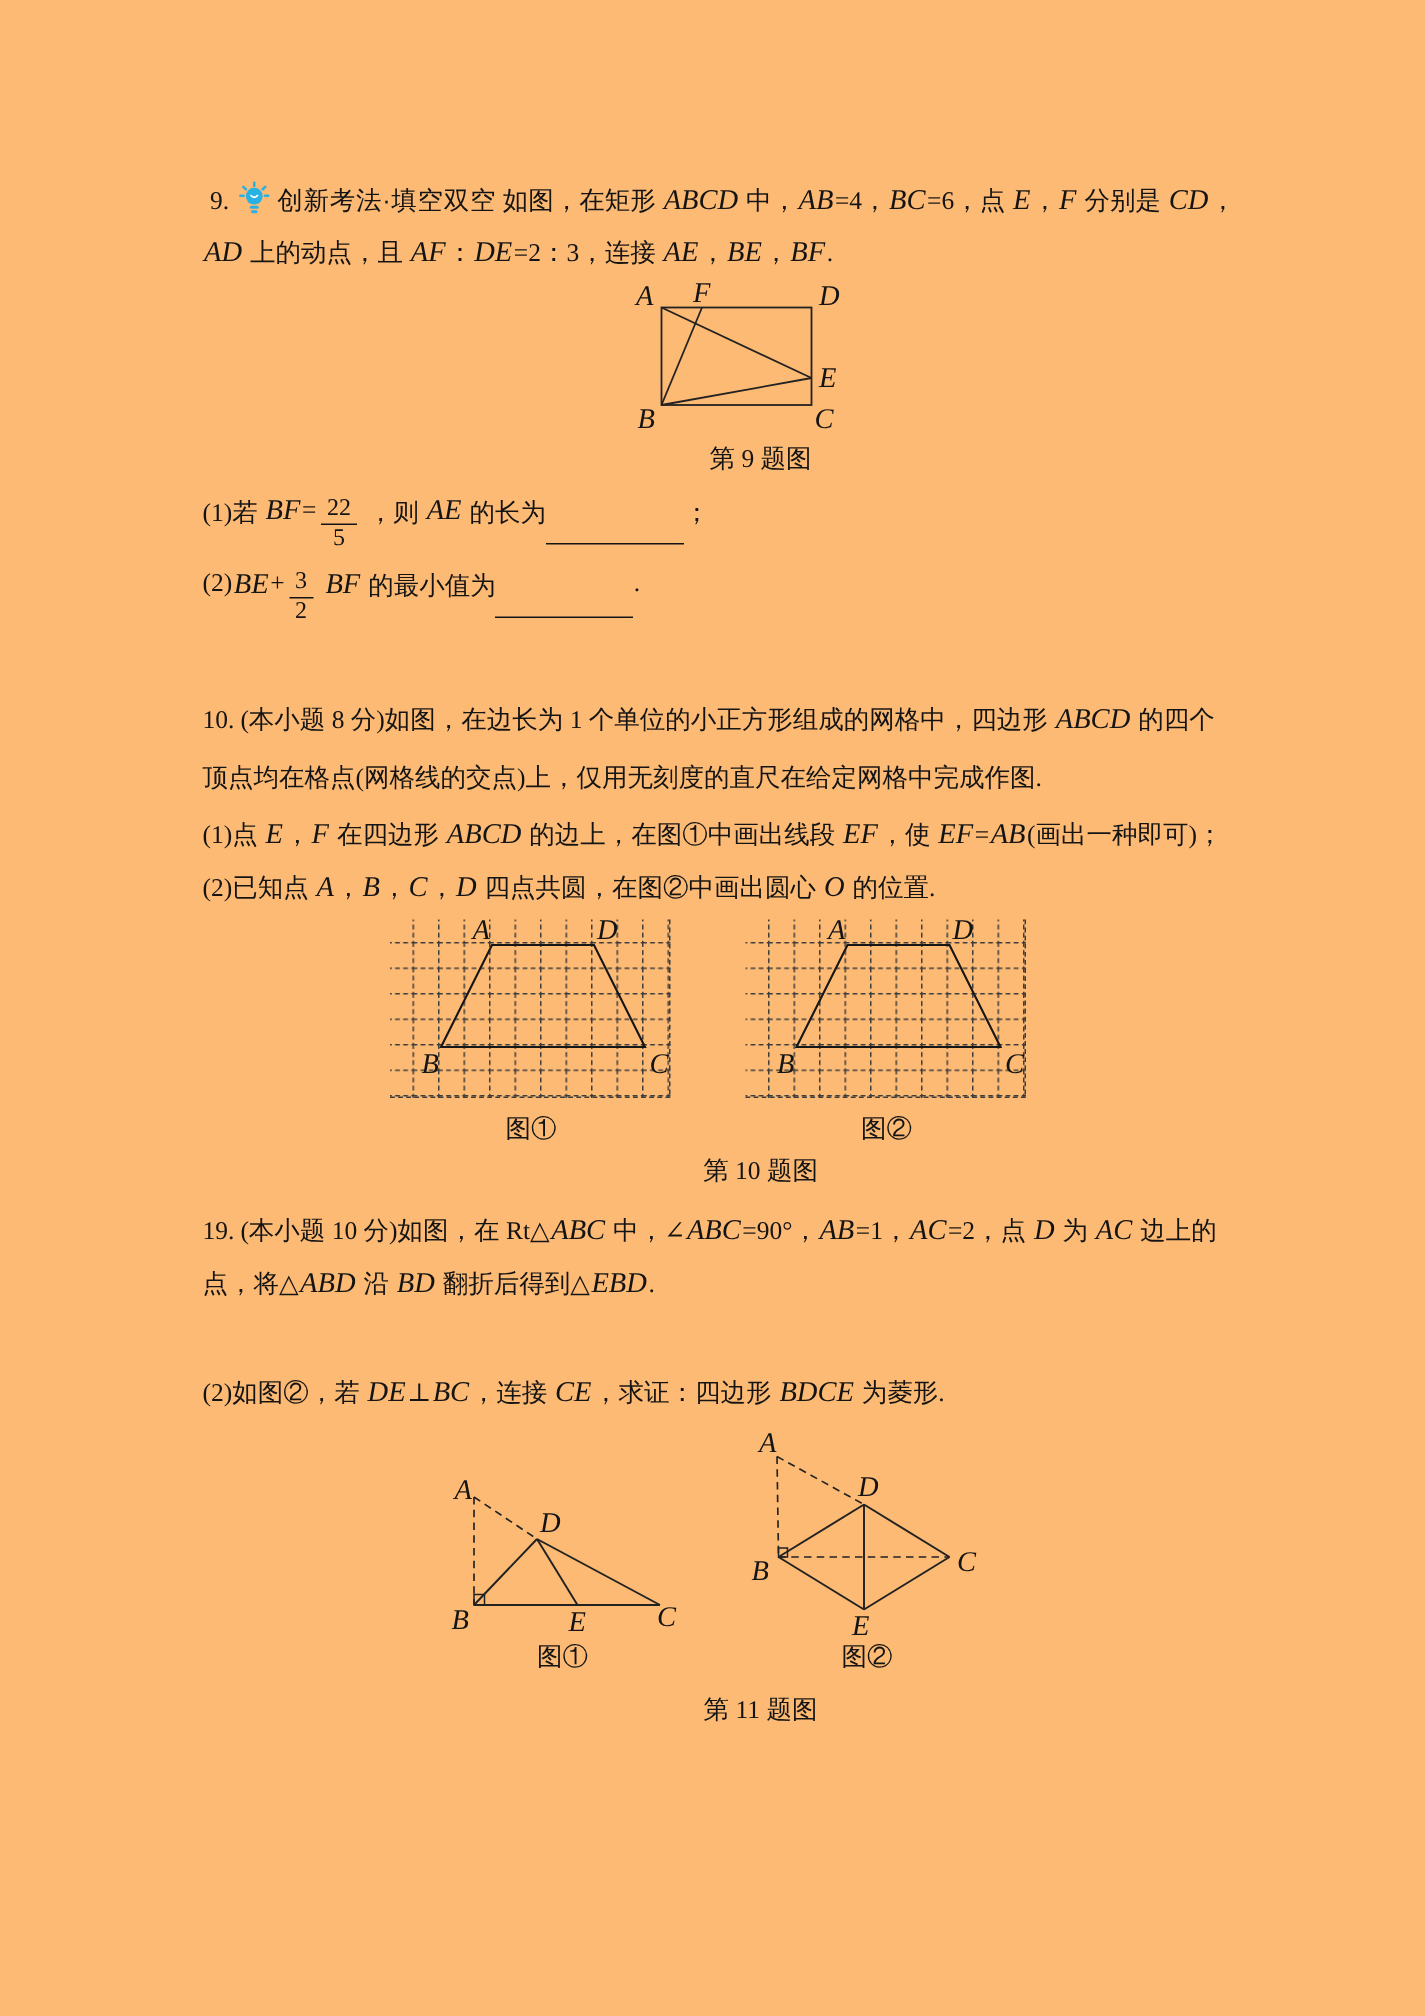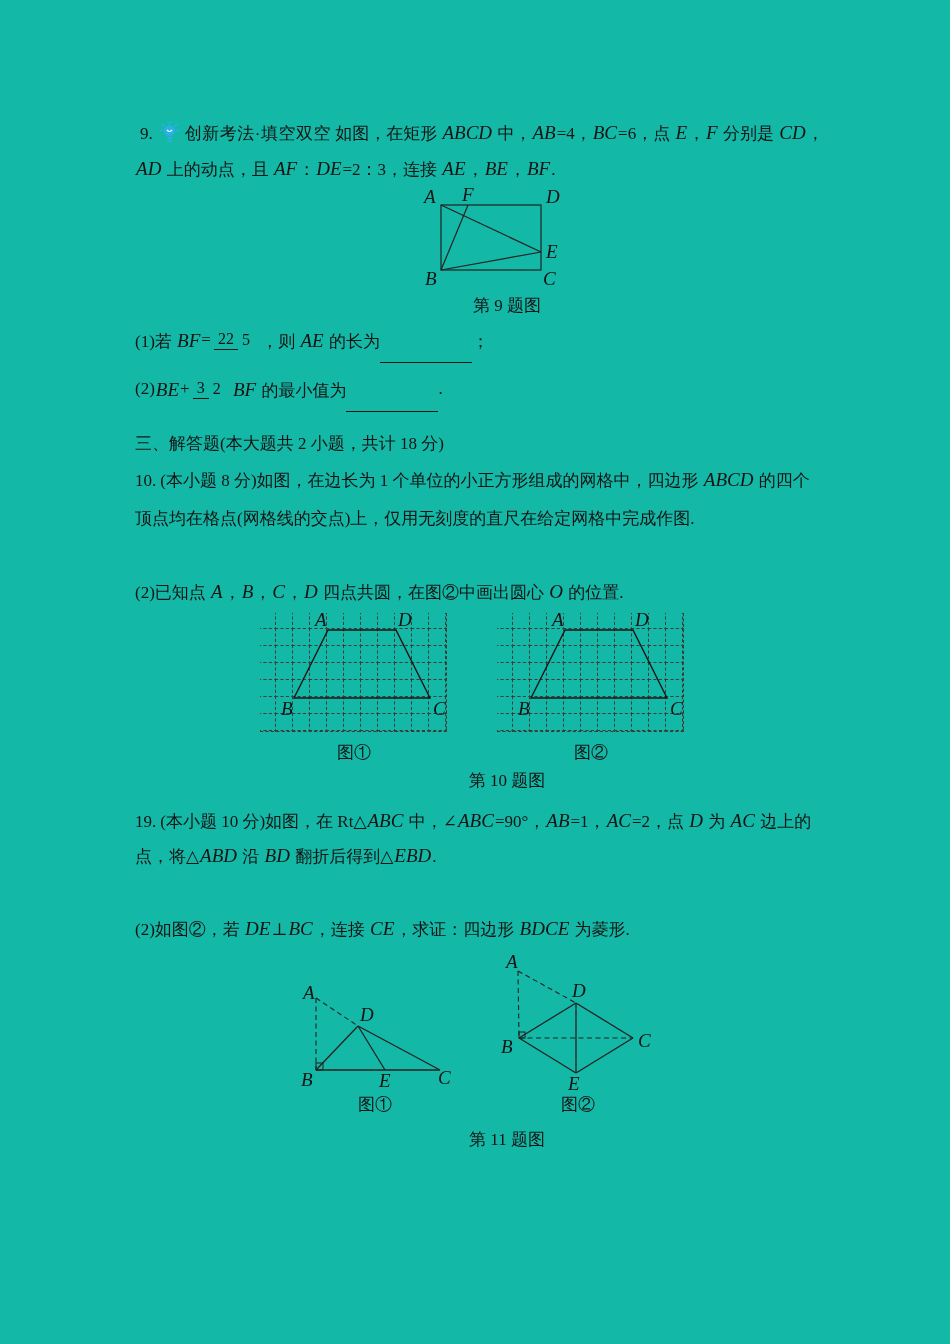--- a/index.html
+++ b/index.html
@@ -1,25 +1,25 @@
 <!DOCTYPE html>
 <html><head>
 <meta charset="utf-8">
 <style>
   html,body{margin:0;padding:0;background:#ffffff;}
   .page{
-    position:relative;width:950px;height:1344px;background:#14b8a6;
+    position:relative;width:950px;height:1344px;background:#fdba74;
     font-family:"Liberation Serif","DejaVu Serif",serif;
     font-size:17px;color:#141414;overflow:hidden;
   }
   .tline{position:absolute;left:135px;white-space:nowrap;line-height:24px;}
   .mline{position:absolute;left:135px;white-space:nowrap;display:flex;align-items:flex-start;height:46px;}
   .rich i{font-style:italic;font-family:"Liberation Serif","DejaVu Serif",serif;font-size:1.12em;padding:0 1px;}
   .sans{font-family:"Liberation Sans","DejaVu Sans",sans-serif;letter-spacing:.5px;}
-  .frac{display:inline-flex;flex-direction:row;align-items:center;font-size:16px;line-height:1.18;margin:0 3px;}
+  .frac{display:inline-flex;flex-direction:column;align-items:center;font-size:16px;line-height:1.18;margin:0 3px;}
   .frac .fnum{border-bottom:1.3px solid #141414;padding:0 4px;}
   .frac .fden{padding:0 4px;}
   .blank{display:inline-block;width:92px;height:2px;border-bottom:1.4px solid #141414;}
   .mline .blank{align-self:flex-end;margin-bottom:13px;}
   .caption{position:absolute;text-align:center;line-height:22px;}
   .caption.full{left:0;width:100%;padding-left:32px;}
   .qnum{margin-right:4px;}
   .bulb{display:inline-block;vertical-align:-5px;margin:0 5px 0 2px;}
   svg{position:absolute;overflow:visible;}
   svg text{font-family:"Liberation Serif","DejaVu Serif",serif;font-style:italic;font-size:19px;fill:#141414;}
@@ -84,26 +84,26 @@
         <span class="fnum">3</span>
         <span class="fden">2</span>
       </span>
       <span>&nbsp;</span>
       <i>BF</i>
       <span>&nbsp;的最小值为</span>
       <span class="blank"></span>
       <span>.</span>
     </div>
 
-  <div class="tline" style="top:432px">三、解答题(本大题共 2 小题，共计 18 分)</div>
 
   <div class="tline" style="top:468px">
     <span class="qnum">10.</span><span class="rich"><span>(本小题 8 分)如图，在边长为 1 个单位的小正方形组成的网格中，四边形 </span><i>ABCD</i><span> 的四个</span></span>
   </div>
   <div class="tline rich" style="top:507px"><span>顶点均在格点(网格线的交点)上，仅用无刻度的直尺在给定网格中完成作图.</span></div>
+  <div class="tline rich" style="top:545px"><span>(1)点 </span><i>E</i><span>，</span><i>F</i><span> 在四边形 </span><i>ABCD</i><span> 的边上，在图①中画出线段 </span><i>EF</i><span>，使 </span><i>EF</i><span>=</span><i>AB</i><span>(画出一种即可)；</span></div>
   <div class="tline rich" style="top:580px"><span>(2)已知点 </span><i>A</i><span>，</span><i>B</i><span>，</span><i>C</i><span>，</span><i>D</i><span> 四点共圆，在图②中画出圆心 </span><i>O</i><span> 的位置.</span></div>
 
   <svg style="left:258px;top:611px" width="192" height="124" viewBox="0 0 192 124">
     <defs>
       <pattern id="gp1" width="17" height="17" patternUnits="userSpaceOnUse">
         <path d="M0 0.5 H17 M0.5 0 V17" stroke="#3c3c3c" stroke-width="1" fill="none" stroke-dasharray="3.2 2.2"></path>
       </pattern>
     </defs>
     <rect x="2" y="2" width="187" height="119" fill="url(#gp1)"></rect>
     <line x1="2" y1="120.5" x2="189" y2="120.5" stroke="#3c3c3c" stroke-width="1" stroke-dasharray="3.2 2.2"></line>

